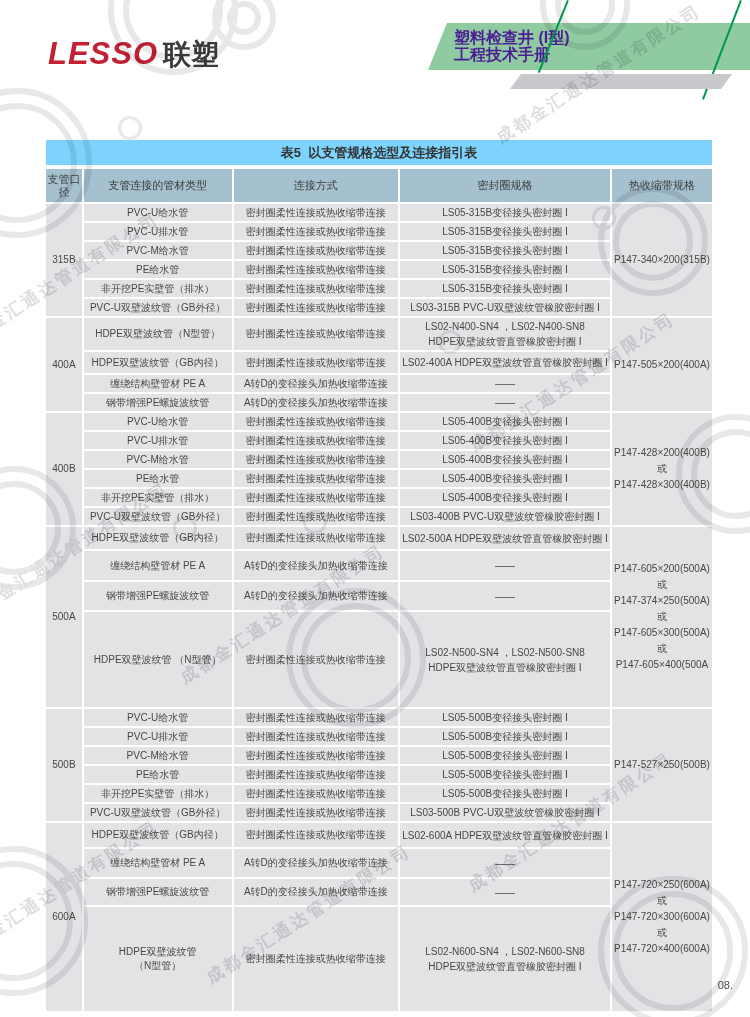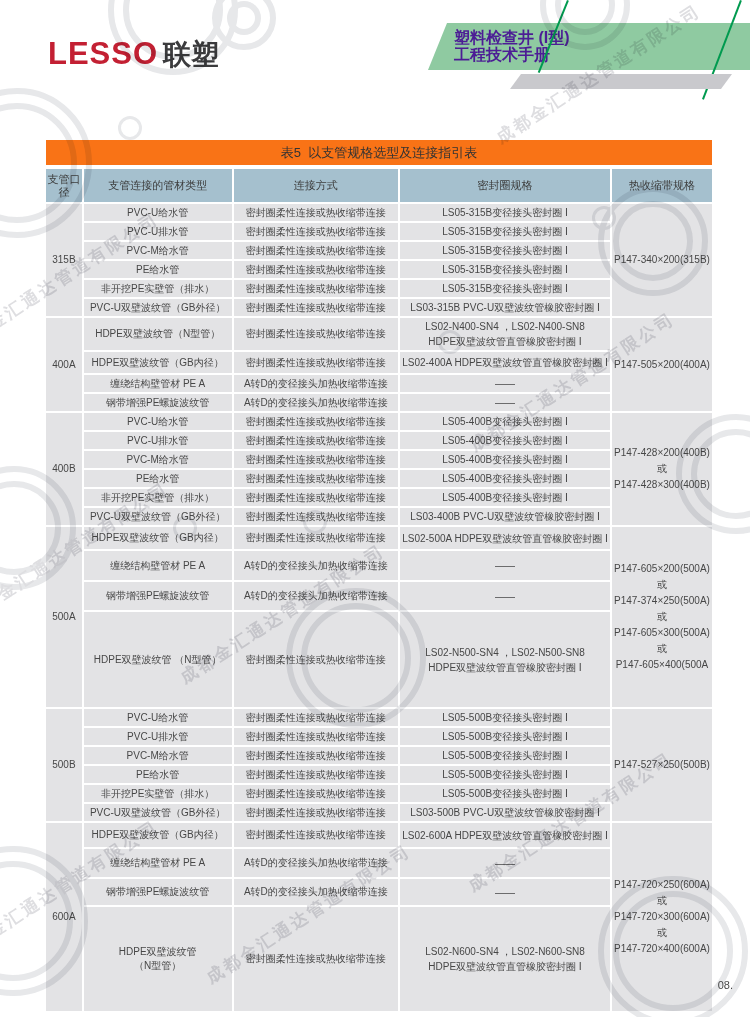--- a/index.html
+++ b/index.html
@@ -6,21 +6,21 @@
   html,body { background:#f2f2f2; }
   .page {
     position:relative; width:750px; height:1017px; margin:0 auto;
     background:#ffffff; overflow:hidden;
     font-family:"Liberation Sans","DejaVu Sans",sans-serif;
     color:#464646;
   }
 
   
   .logo { position:absolute; left:48px; top:36px; white-space:nowrap; }
-  .logo .lesso { font-size:31px; font-weight:900; color:#c32033; letter-spacing:1px; }
+  .logo .lesso { font-size:31px; font-weight:900; color:#c32033; letter-spacing:1px;font-style:italic; }
   .logo .cn    { font-size:28px; font-weight:900; color:#3b3b3d; margin-left:5px;margin-top:48px; }
 
   .banner {
     position:absolute; left:428px; top:23px; width:322px; height:47px;
     background:#8fcaa1;
     clip-path:polygon(19px 0, 100% 0, 100% 100%, 0 100%);
   }
   .banner .zh {
     position:absolute; left:26px; top:6px; color:#4c1d95;
     font-size:16px; line-height:17px; font-weight:700; white-space:nowrap;
@@ -34,23 +34,23 @@
   .gline2 { left:740px; top:0; height:106px; transform:rotate(21deg); }
   .graybar {
     position:absolute; left:510px; top:74px; width:222px; height:15px;
     background:#c9c9cd;
     clip-path:polygon(11px 0, 100% 0, calc(100% - 11px) 100%, 0 100%);
   }
 
   
   .tblwrap { position:absolute; left:44px; top:140px; width:670px; z-index:2; }
   .tbl-title {
-    margin:0 2px 2px 2px; height:25px; background:#f97316;
+    margin:0 2px 2px 2px; height:25px; background:#7dd3fc;
     display:flex; align-items:center; justify-content:center;
-    font-size:13px; font-weight:400; color:#333333; white-space:pre;
+    font-size:13px; font-weight:700; color:#333333; white-space:pre;
   }
   table.spec { width:670px; border-collapse:separate; border-spacing:2px; }
   table.spec th {
     background:#a5c0ce; color:#3c3c3c; font-weight:400;
     font-size:11px; height:33px; text-align:center; vertical-align:middle;
     padding:0 1px; line-height:13px;
   }
   th.th-diam { word-break:break-all; }
   table.spec td {
     background:#e3e3e5; color:#474747; font-size:10px;

